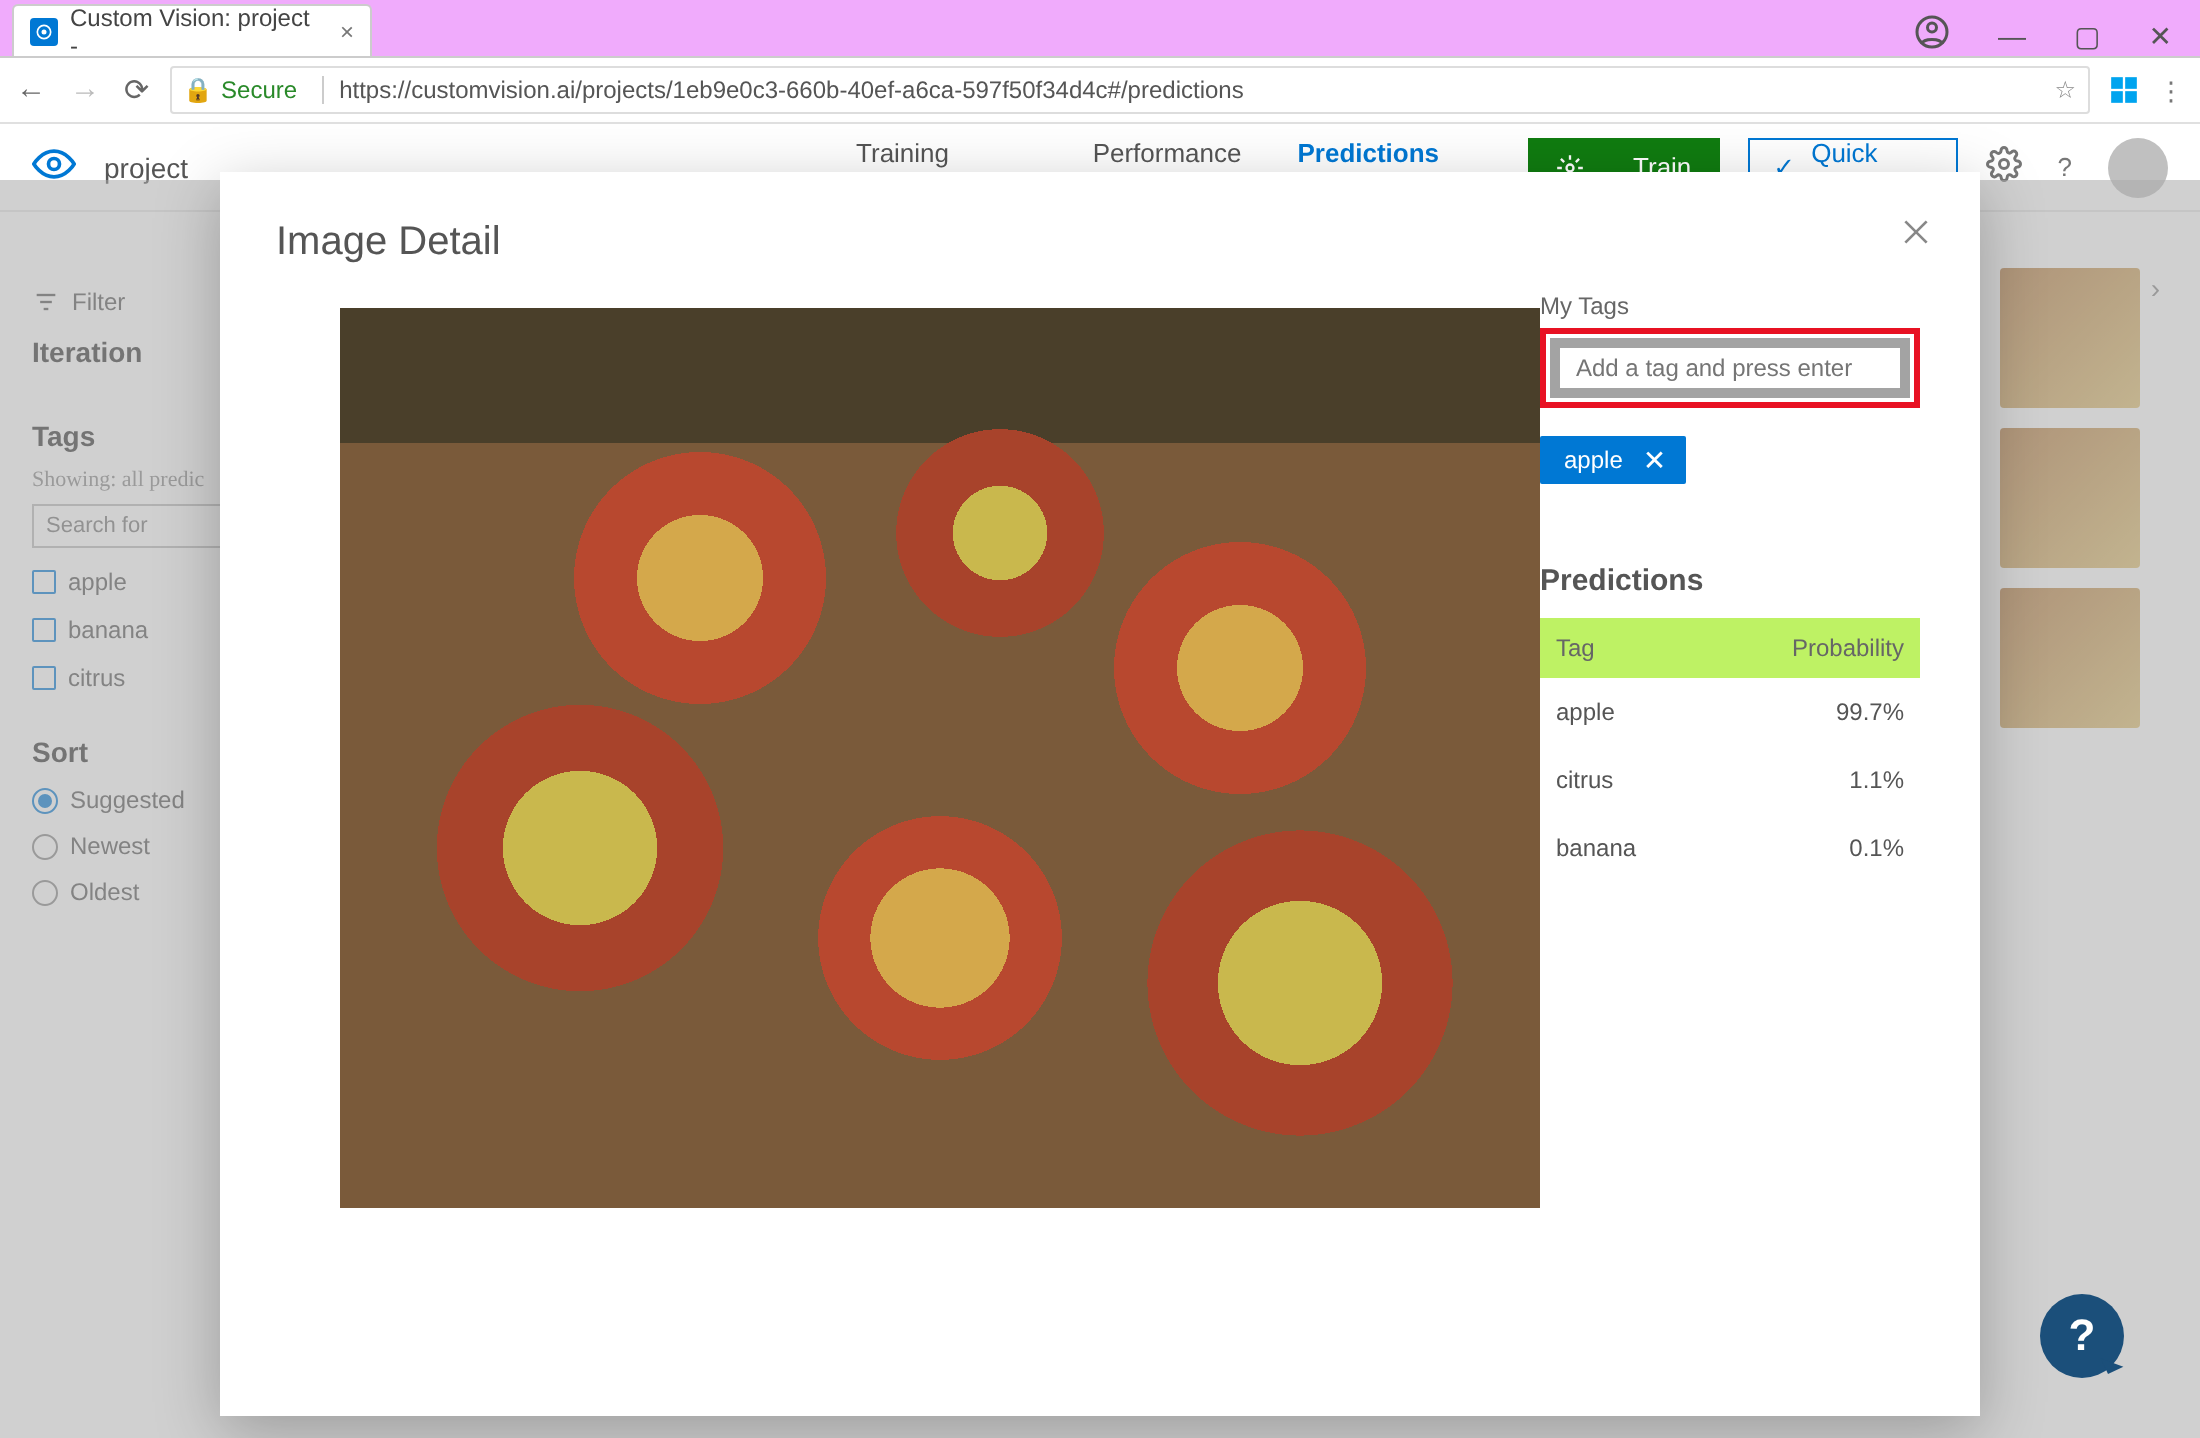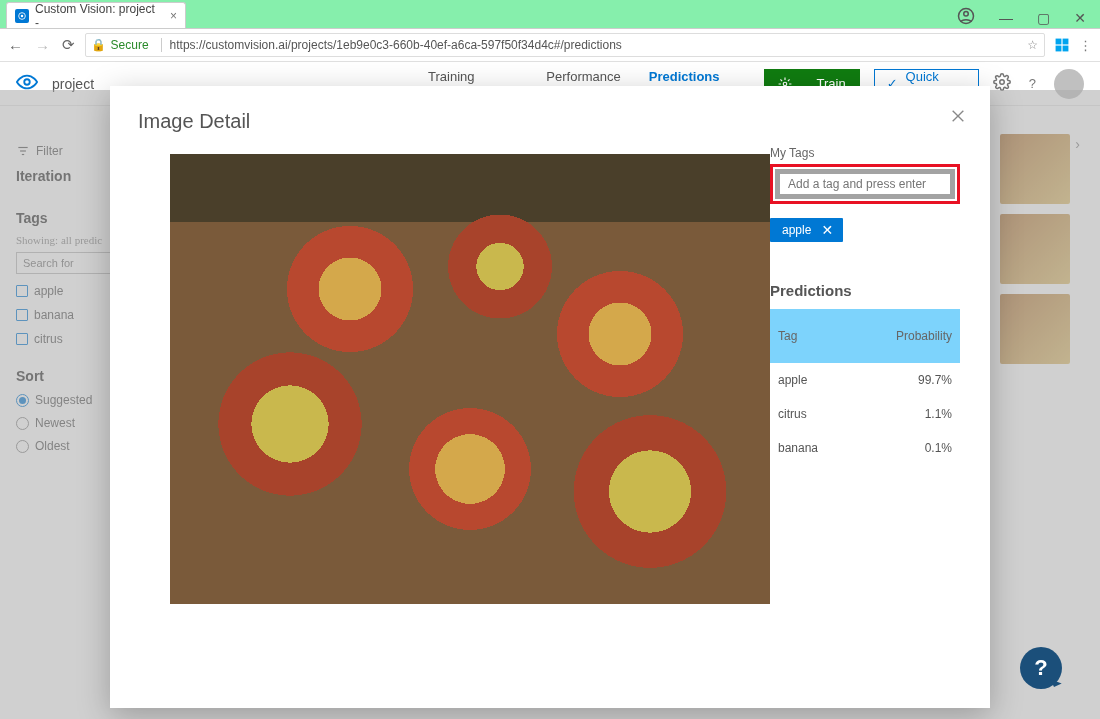--- a/index.html
+++ b/index.html
@@ -1,20 +1,20 @@
 <!DOCTYPE html>
 <html><head>
 <meta charset="utf-8">
 <style>
 * { box-sizing: border-box; margin: 0; padding: 0; }
 body { font-family: "Segoe UI", Arial, sans-serif; font-size: 13px; color: #333; background: #fff; width: 1100px; height: 719px; overflow: hidden; position: relative; }
 .win-controls { margin-left: auto; display: flex; align-items: center; gap: 24px; padding-right: 14px; color: #555; }
 .win-controls span { font-size: 14px; }
 .account-glyph { font-size: 18px; }
-.tabbar { height: 29px; background: #86efac; display: flex; align-items: flex-end; padding-left: 6px; border-bottom: 1px solid #ccc; justify-content: space-between; }
+.tabbar { height: 29px; background: #f0abfc; display: flex; align-items: flex-end; padding-left: 6px; border-bottom: 1px solid #ccc; justify-content: space-between; }
 .tab { background: #fff; border: 1px solid #ccc; border-bottom: none; border-top-left-radius: 3px; border-top-right-radius: 3px; height: 26px; display: flex; align-items: center; padding: 0 8px; font-size: 12px; color: #444; max-width: 180px; }
 .tab .favicon { width: 14px; height: 14px; background: #0078d4; border-radius: 2px; margin-right: 6px; display:flex; align-items:center; justify-content:center; }
 .tab .favicon svg { width: 10px; height: 10px; }
 .tab .tab-close { margin-left: 8px; color: #777; }
 .addrbar { height: 33px; background: #fff; border-bottom: 1px solid #e0e0e0; display: flex; align-items: center; padding: 0 8px; gap: 10px; }
 .nav-icons { display: flex; gap: 12px; color: #666; font-size: 15px; }
 .nav-icons span.disabled { color: #bbb; }
 .url-box { flex: 1; border: 1px solid #ddd; border-radius: 2px; height: 24px; display: flex; align-items: center; padding: 0 6px; font-size: 12px; color: #555; gap: 4px; }
 .url-box .lock { color: #2a8a2a; font-size: 12px; }
 .url-box .secure { color: #2a8a2a; font-size: 12px; margin-right: 4px; }
@@ -61,21 +61,21 @@
 .modal-close { position: absolute; top: 22px; right: 24px; color: #888; }
 .img-area { position: absolute; top: 68px; left: 60px; width: 600px; height: 450px; background: radial-gradient(circle at 30% 30%, #d4a84b 0 6%, #b8482f 6% 12%, transparent 12%), radial-gradient(circle at 55% 25%, #c9b84d 0 5%, #a8432b 5% 11%, transparent 11%), radial-gradient(circle at 75% 40%, #d4a84b 0 6%, #b8482f 6% 12%, transparent 12%), radial-gradient(circle at 20% 60%, #c9b84d 0 7%, #a8432b 7% 13%, transparent 13%), radial-gradient(circle at 50% 70%, #d4a84b 0 8%, #b8482f 8% 14%, transparent 14%), radial-gradient(circle at 80% 75%, #c9b84d 0 7%, #a8432b 7% 13%, transparent 13%), linear-gradient(180deg, #4a3f2a 0 15%, #7a5a3a 15% 100%); background-color: #6b4a2e; }
 .right-col { position: absolute; top: 60px; right: 30px; width: 190px; }
 .rc-label { font-size: 12px; color: #666; margin-bottom: 4px; }
 .tag-input-wrap { border: 3px solid #e81123; padding: 2px; margin-bottom: 14px; }
 .tag-input { border: 5px solid #a3a3a3; width: 100%; height: 30px; padding: 0 8px; font-size: 12px; color: #888; }
 .chip { display: inline-flex; align-items: center; background: #0078d4; color: #fff; font-size: 12px; padding: 5px 10px 5px 12px; gap: 10px; border-radius: 1px; }
 .chip-x { font-size: 14px; line-height: 1; }
 .pred-title { font-size: 15px; color: #555; margin-top: 40px; margin-bottom: 10px; font-weight: 600; }
 .pred-table { width: 100%; font-size: 12px; }
-.pred-head { background: #7dd3fc; color: #666; display: flex; padding: 20px 8px; }
+.pred-head { background: #bef264; color: #666; display: flex; padding: 8px 8px; }
 .pred-head .col-tag { flex: 1; }
 .pred-row { display: flex; padding: 10px 8px; color: #555; }
 .pred-row .col-tag { flex: 1; }
 .save-wrap { position: absolute; bottom: 22px; right: 30px; border: 3px solid #e81123; padding: 3px; }
 .save-btn { background: #0078d4; color: #fff; border: none; font-size: 13px; padding: 8px 16px; }
 
 .help-fab { position: absolute; bottom: 30px; right: 38px; width: 42px; height: 42px; border-radius: 50%; background: #1b4f7a; color: #fff; display: flex; align-items: center; justify-content: center; font-size: 22px; font-weight: bold; }
 .help-fab::after { content:''; position:absolute; bottom:-4px; right:2px; border:6px solid transparent; border-top-color:#1b4f7a; transform:rotate(20deg); }
 </style>
 </head>

